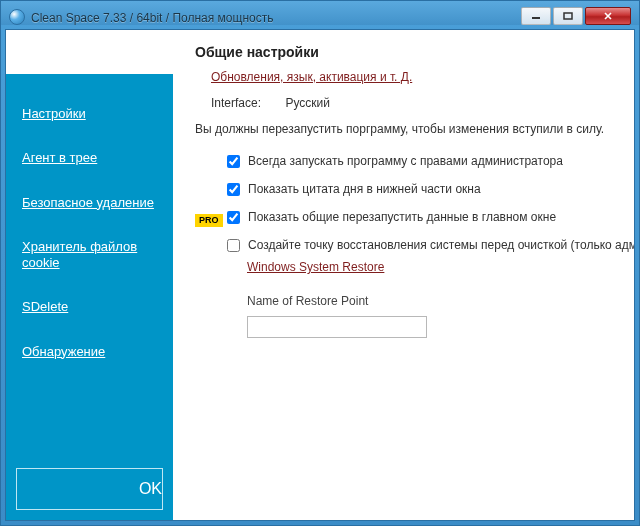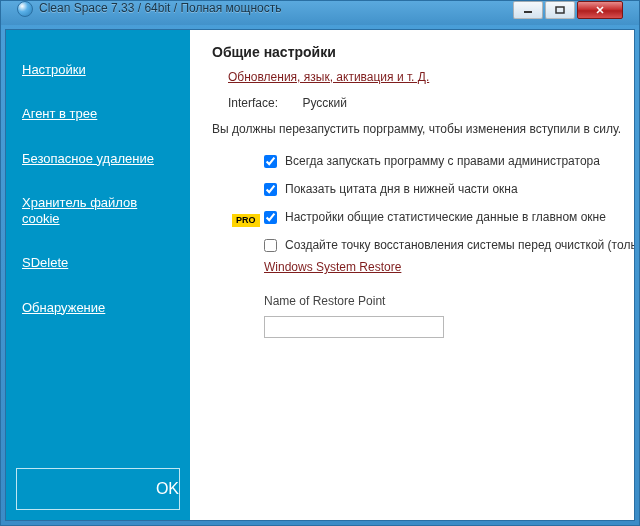--- a/index.html
+++ b/index.html
@@ -16,22 +16,22 @@
   height: 526px;
   background: linear-gradient(to bottom, #4a9fd8 0%, #3b8cc7 100%);
   border: 1px solid #2a6fa3;
   display: flex;
   flex-direction: column;
   position: relative;
 }
 .titlebar {
   height: 24px;
   display: flex;
-  align-items: flex-start;
-  padding: 0 16px;
+  align-items: flex-end;
+  padding: 0 8px;
   background: linear-gradient(to bottom, #5aa9de 0%, #4292ca 100%);
 }
 .titlebar .icon-area {
   width: 16px;
   height: 16px;
   border-radius: 50%;
   background: radial-gradient(circle at 30% 30%, #fff, #5ab0e8 40%, #2a7fb8 100%);
   margin-right: 6px;
   border: 1px solid #2a6fa3;
 }
@@ -65,25 +65,26 @@
 .win-btn svg { display: block; }
 .content {
   flex: 1;
   margin: 4px;
   display: flex;
   background: #fff;
   border: 1px solid #2a6fa3;
   overflow: hidden;
 }
 .sidebar {
-  width: 184px;
+  width: 167px;
   background: #0095c7;
   display: flex;
   flex-direction: column;
   color: #fff;
+  margin-top: 44px;
 }
 .sidebar-items { flex: 1; padding-top: 18px; }
 .sidebar-item {
   padding: 14px 16px;
   font-size: 13px;
   text-decoration: underline;
   cursor: pointer;
   line-height: 1.25;
 }
 .ok-wrap { padding: 10px; }
@@ -120,21 +121,20 @@
 .iface-row { margin: 10px 0 12px 16px; }
 .iface-row .lbl { margin-right: 21px; }
 .note { color: #333; margin-bottom: 18px; }
 .opt {
   display: flex;
   align-items: flex-start;
   gap: 8px;
   margin-bottom: 14px;
   position: relative;
   padding-left: 32px;
-  margin-left: 20px;
 }
 .opt input[type="checkbox"] { margin-top: 1px; }
 .pro-tag {
   position: absolute;
   left: 0;
   top: 4px;
   background: #ffd400;
   color: #000;
   font-size: 9px;
   font-weight: bold;
@@ -217,21 +217,21 @@
       </div>
 
       <div class="opt">
         <input type="checkbox" checked="" style="">
         <span>Показать цитата дня в нижней части окна</span>
       </div>
 
       <div class="opt">
         <span class="pro-tag">PRO</span>
         <input type="checkbox" checked="" style="">
-        <span>Настройки общие статистические данные в главном окне</span>
+        <span>Показать общие перезапустить данные в главном окне</span>
       </div>
 
       <div class="opt">
         <input type="checkbox" style="">
         <span>Создайте точку восстановления системы перед очисткой (только администраторы)</span>
       </div>
 
       <div class="sub">
         <span class="link">Windows System Restore</span>
         <span class="lbl2">Name of Restore Point</span>

